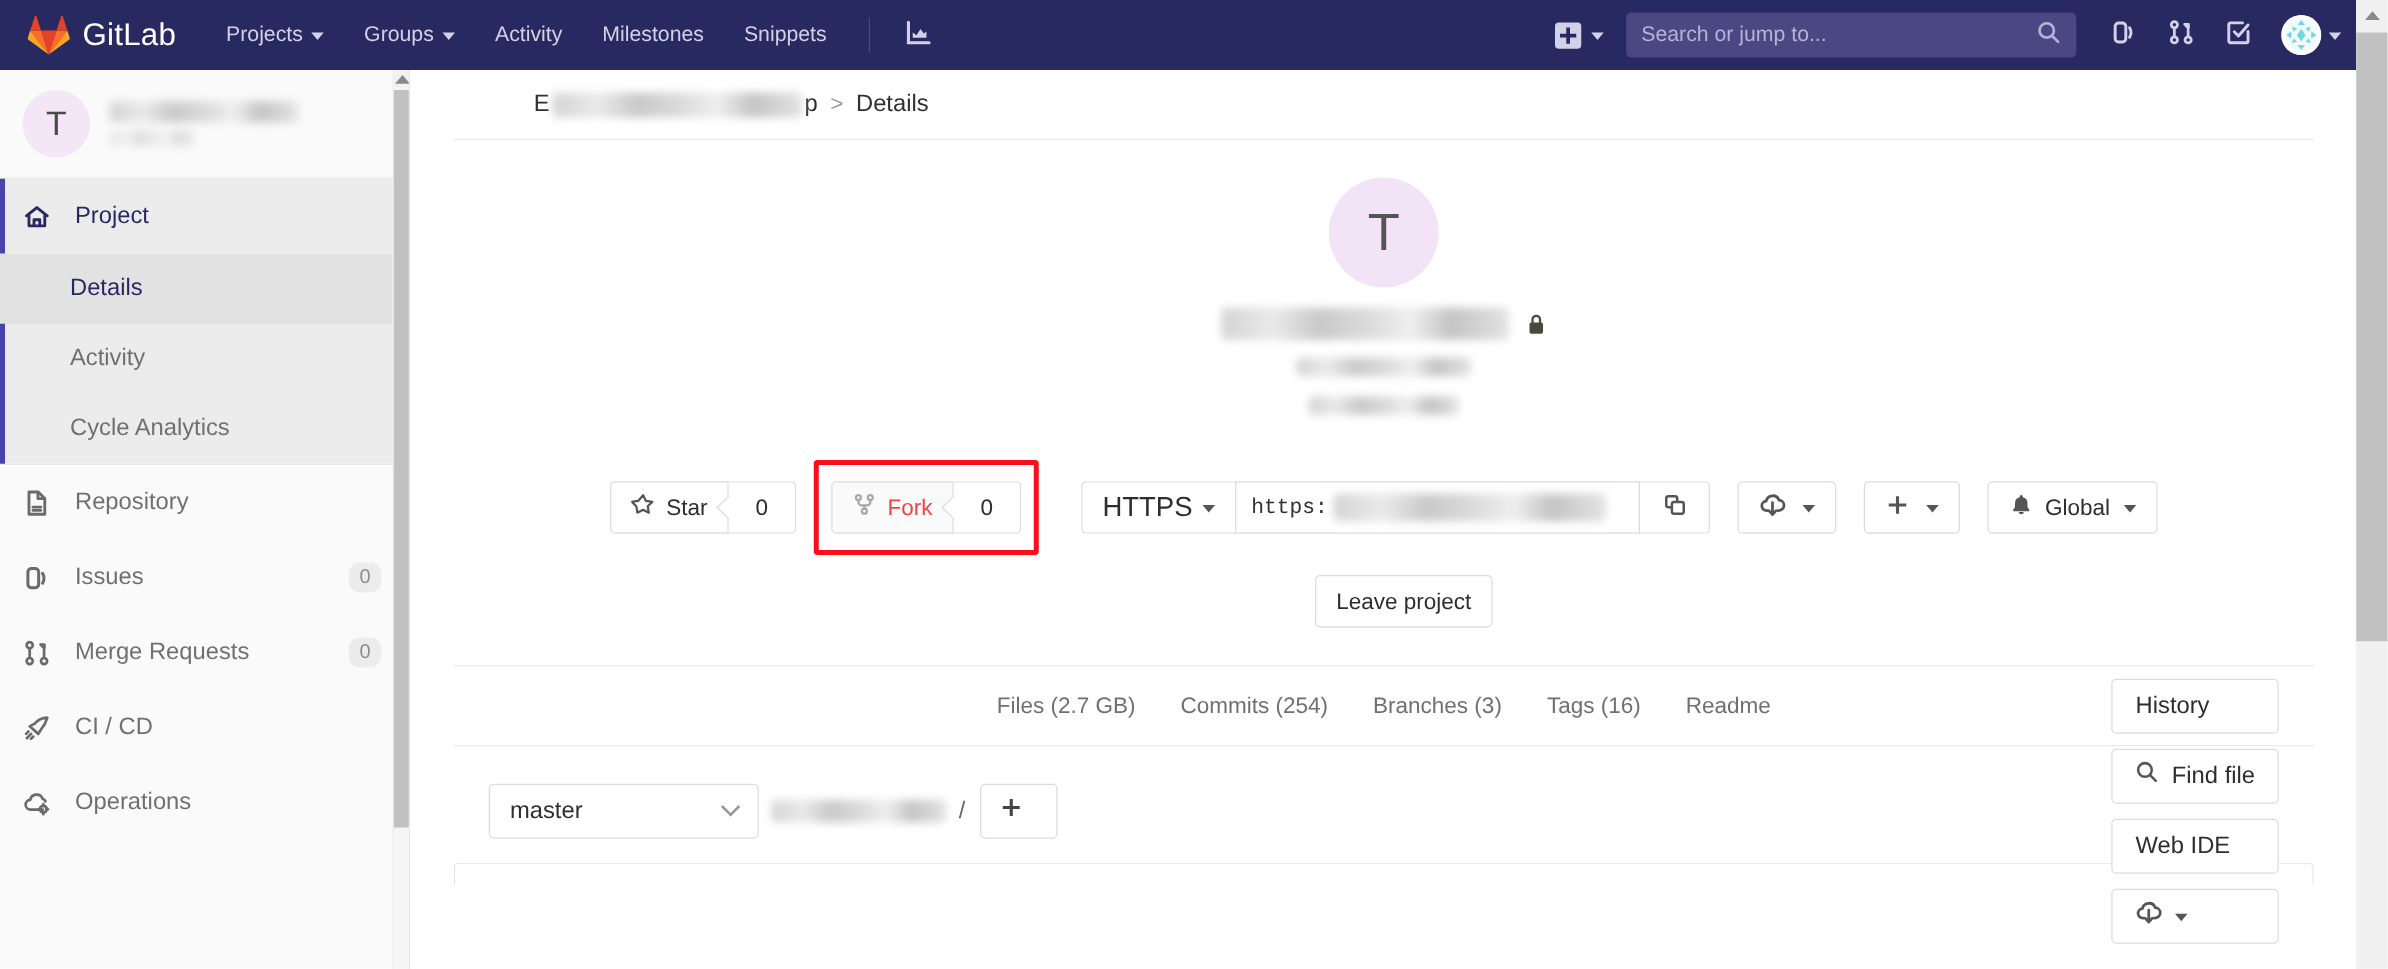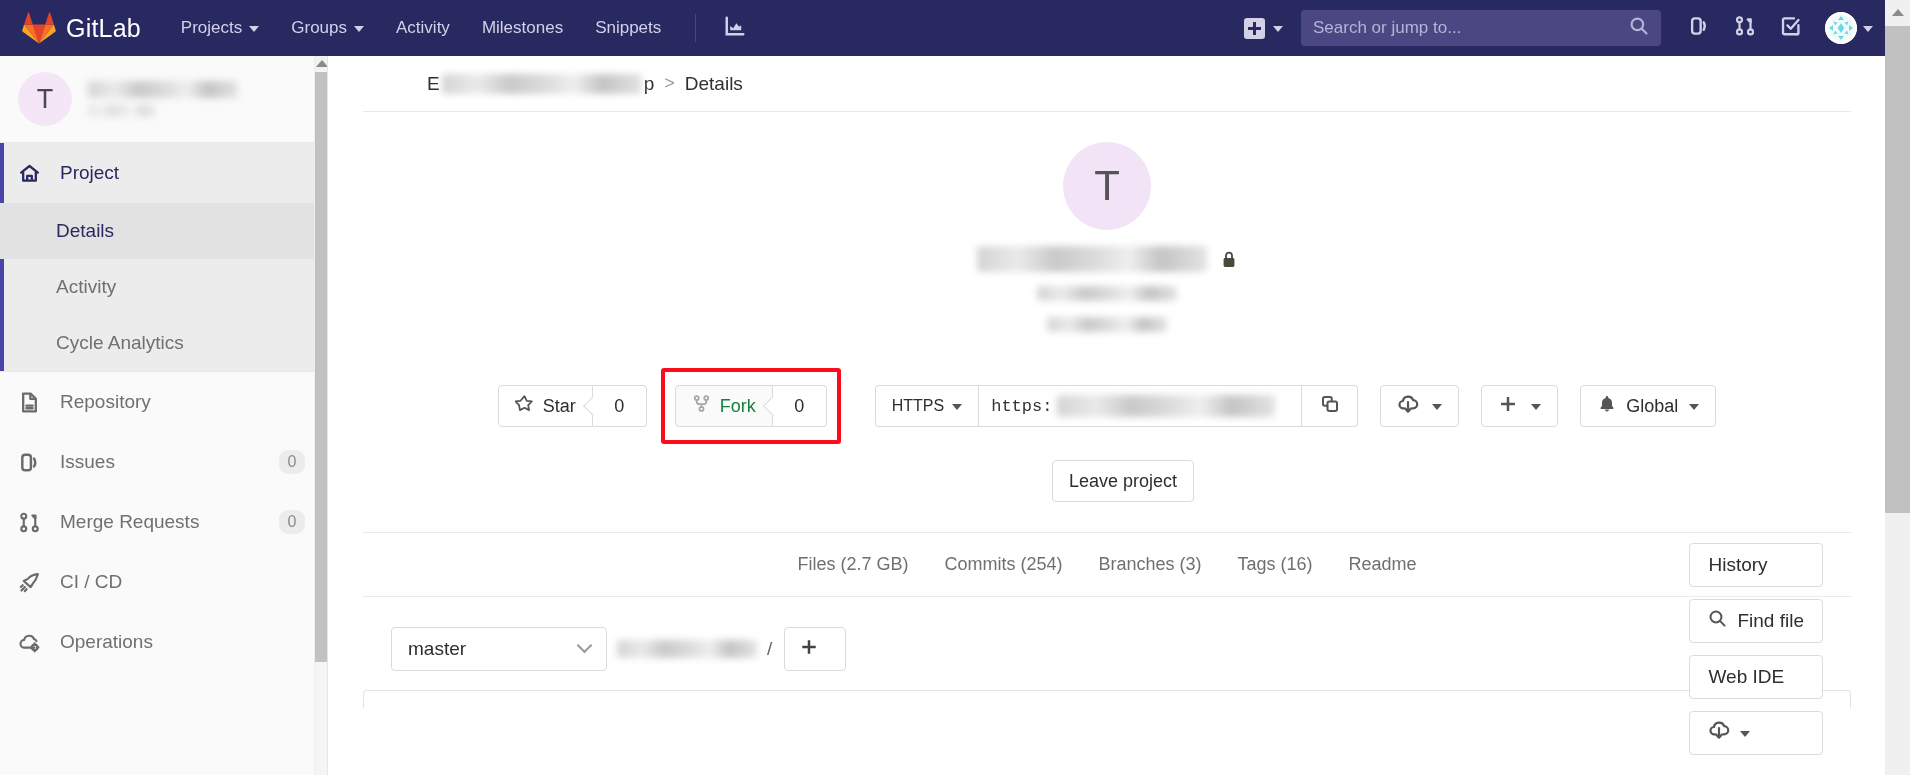--- a/index.html
+++ b/index.html
@@ -233,21 +233,21 @@
     margin-top: 36px; gap: 0;
   }
   .btn {
     height: 42px; border: 1px solid #dbdbdb; background: #fff;
     border-radius: 4px; font-size: 18px; color: #2e2e2e;
     display: flex; align-items: center; justify-content: center;
     padding: 0 16px; cursor: pointer; white-space: nowrap;
     font-family: "Liberation Sans", sans-serif;
     gap: 9px;
   }
-  .btn.muted { color: #15803d; background: #fafafa; }
+  .btn.muted { color: #ef4444; background: #fafafa; }
   .btn-group { display: flex; align-items: center; }
   .btn-group .btn:first-child { border-radius: 4px 0 0 4px; }
   .count-box {
     height: 42px; min-width: 54px;
     border: 1px solid #dbdbdb; border-left: none;
     border-radius: 0 4px 4px 0;
     background: #fff; color: #2e2e2e; font-size: 18px;
     display: flex; align-items: center; justify-content: center;
     position: relative; padding: 0 12px;
     cursor: pointer;
@@ -271,21 +271,21 @@
   .star-wrap { margin-right: 0; }
 
   .clone-wrap {
     display: flex; align-items: center;
     margin-left: 20px;
   }
   .clone-proto {
     height: 42px; border: 1px solid #dbdbdb; border-right: none;
     border-radius: 4px 0 0 4px; background: #fff;
     display: flex; align-items: center; gap: 8px;
-    padding: 0 16px; font-size: 16px; color: #2e2e2e; cursor: pointer;
+    padding: 0 16px; font-size: 22px; color: #2e2e2e; cursor: pointer;
   }
   .clone-url {
     height: 42px; width: 324px;
     border: 1px solid #dbdbdb;
     background: #fff; display: flex; align-items: center;
     padding: 0 12px; overflow: hidden; position: relative;
     font-family: "Liberation Mono", monospace; font-size: 17px; color: #333;
   }
   .clone-url-blur {
     position: absolute; left: 78px; top: 9px;

